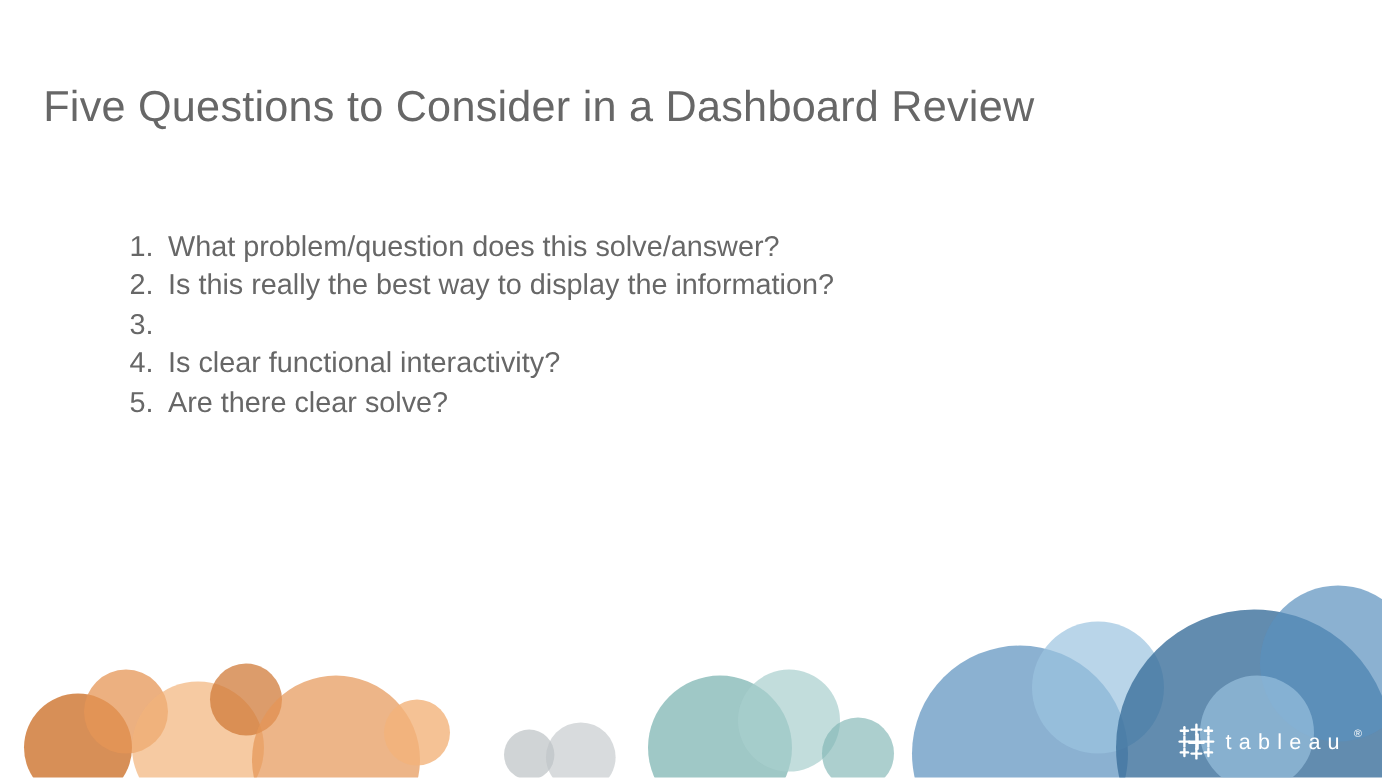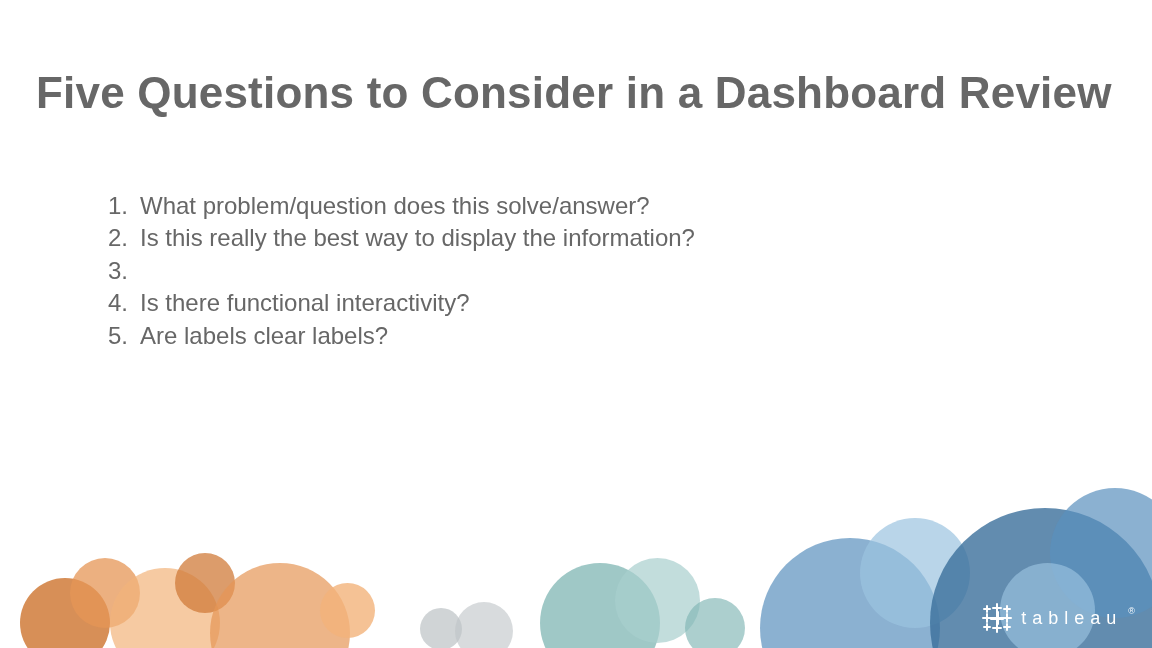--- a/index.html
+++ b/index.html
@@ -6,22 +6,22 @@
   html, body { width: 1152px; height: 648px; overflow: hidden; font-family: Arial, Helvetica, sans-serif; background: #fff; }
   .slide {
     position: relative;
     width: 1152px;
     height: 648px;
   }
   .title {
     position: absolute;
     top: 68px;
     left: 36px;
-    font-size: 44px;
-    font-weight: 700;
+    font-size: 36px;
+    font-weight: 400;
     color: #676767;
     letter-spacing: 0.2px;
   }
   .list {
     position: absolute;
     top: 190px;
     left: 100px;
   }
   .list-row {
     display: flex;
@@ -116,25 +116,25 @@
     </div>
     <div class="list-row">
       <div class="list-num">2.</div>
       <div class="list-text">Is this really the best way to display the information?</div>
     </div>
     <div class="list-row">
       <div class="list-num">3.</div>
     </div>
     <div class="list-row">
       <div class="list-num">4.</div>
-      <div class="list-text">Is there functional interactivity?</div>
+      <div class="list-text">Is clear functional interactivity?</div>
     </div>
     <div class="list-row">
       <div class="list-num">5.</div>
-      <div class="list-text">Are labels clear labels?</div>
+      <div class="list-text">Are there clear solve?</div>
     </div>
   </div>
 
   <div class="deco">
 
     <div class="bubble" style="width:90px;height:90px;left:20px;bottom:-20px;background:rgba(208,123,58,0.85);"></div>
     <div class="bubble" style="width:70px;height:70px;left:70px;bottom:20px;background:rgba(230,149,86,0.75);"></div>
     <div class="bubble" style="width:110px;height:110px;left:110px;bottom:-30px;background:rgba(242,179,122,0.7);"></div>
     <div class="bubble" style="width:60px;height:60px;left:175px;bottom:35px;background:rgba(208,123,58,0.75);"></div>
     <div class="bubble" style="width:140px;height:140px;left:210px;bottom:-55px;background:rgba(230,149,86,0.7);"></div>

